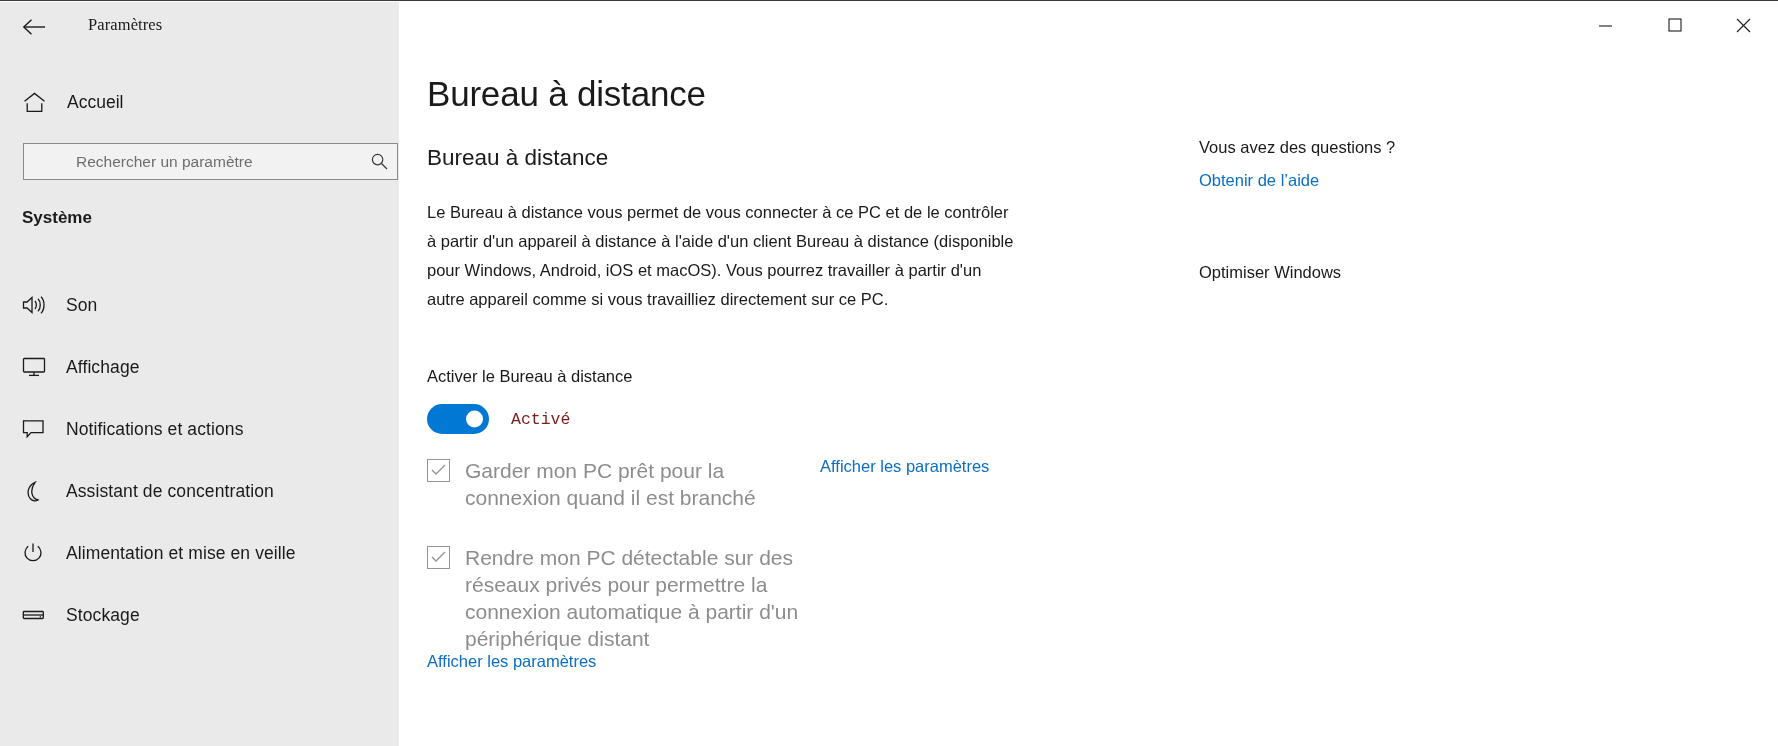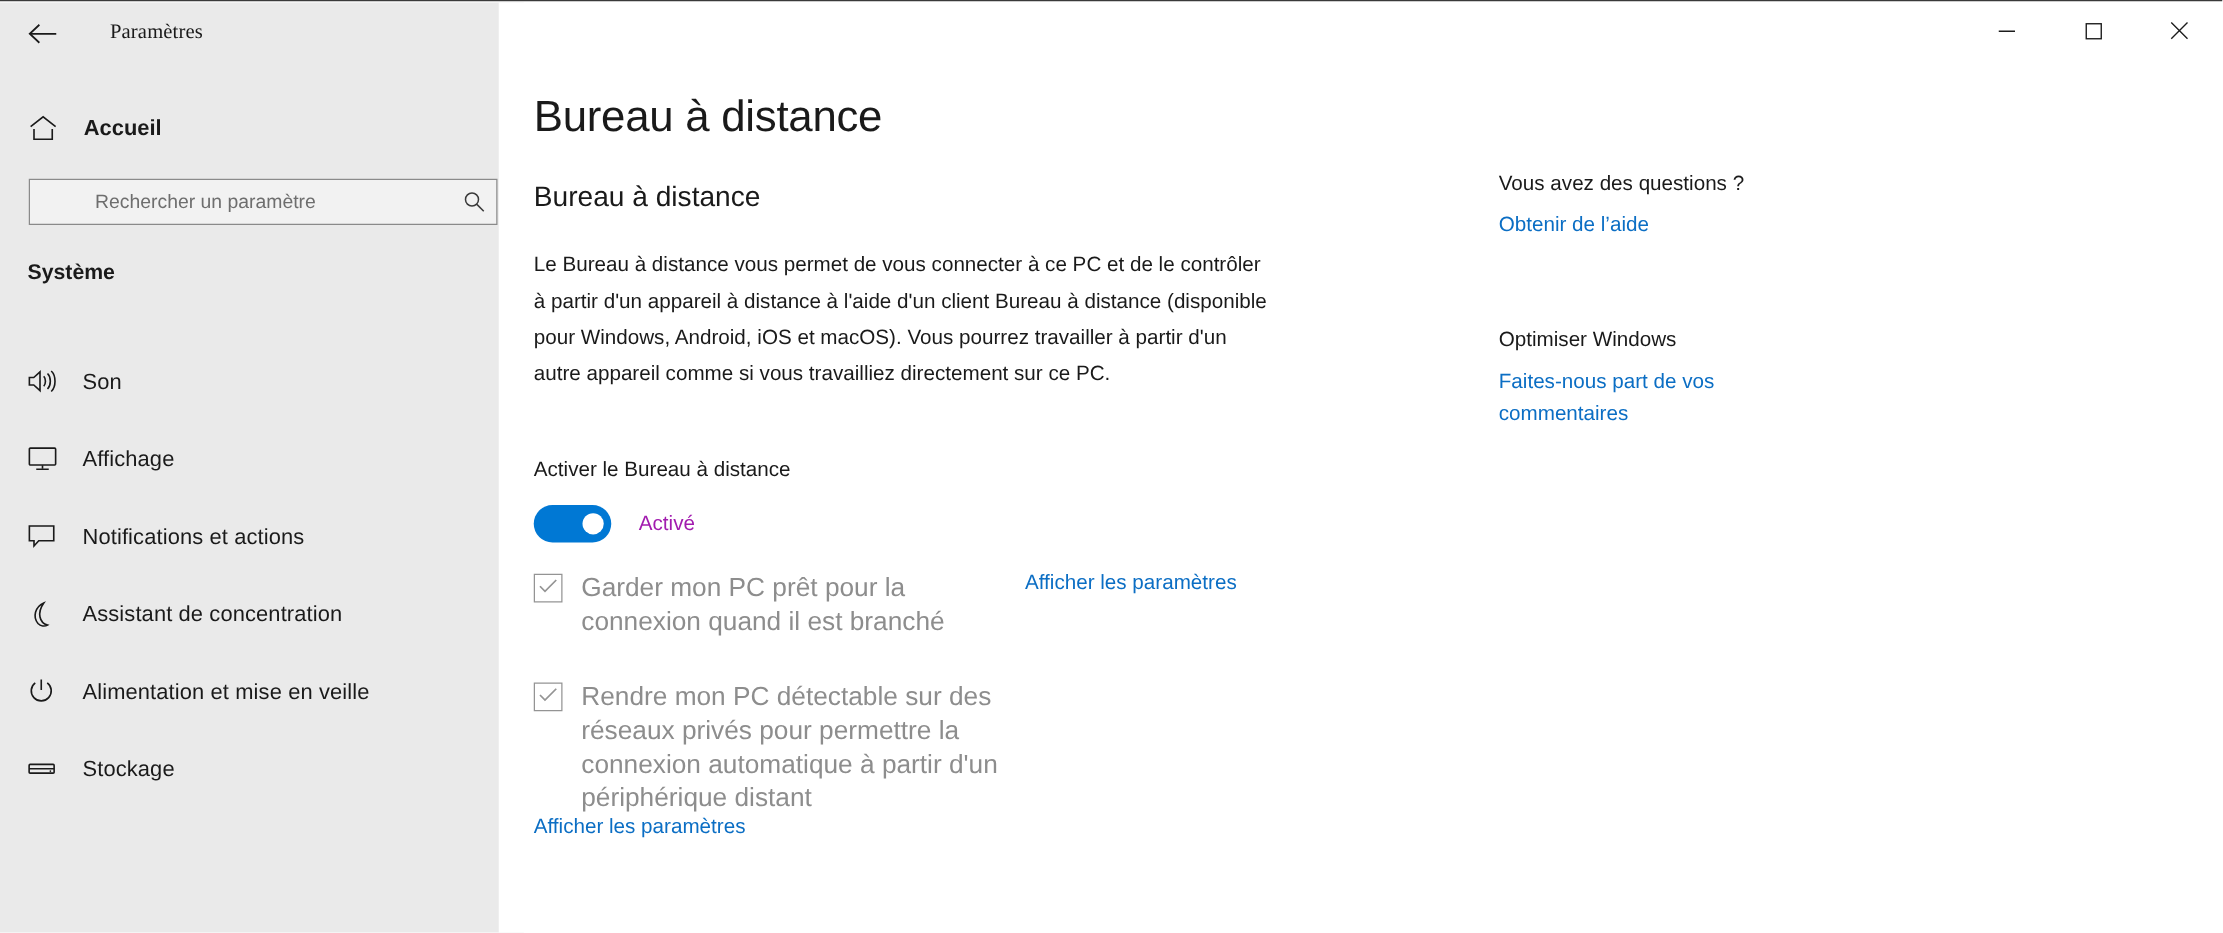--- a/index.html
+++ b/index.html
@@ -67,21 +67,20 @@
     left: 0; top: 78px;
     width: 419px; height: 44px;
     display: flex; align-items: center;
     padding-left: 23px;
   }
   .home-icon { width: 32px; display: flex; align-items: center; color: #1a1a1a; }
   .home-label {
     margin-left: 12px;
     font-size: 17.5px;
     color: #1a1a1a;
-    font-weight: bold;
   }
 
   .search-box {
     position: absolute;
     left: 23px; top: 141px;
     width: 375px; height: 37px;
     background: #f2f2f2;
     border: 1px solid #8a8a8a;
     display: flex; align-items: center; padding-left: 40px;
   }
@@ -184,21 +183,22 @@
     position: absolute;
     right: 6px; top: 50%;
     transform: translateY(-50%);
     width: 17px; height: 17px;
     border-radius: 50%;
     background: #ffffff;
   }
   .toggle-state {
     margin-left: 22px;
     font-size: 16.5px;
-    color: #a21caf;
+    color: #7f1d1d;
+    font-family: Liberation Mono, monospace;
   }
 
   .option-row {
     position: absolute;
     left: 28px;
     width: 1010px;
     display: flex;
     align-items: flex-start;
   }
   .option-row.row1 { top: 455px; }
@@ -430,18 +430,17 @@
       <span class="settings-link">Afficher les paramètres</span>
     </div>
 
     <div class="right-panel">
       <div class="rp-block1">
         <div class="rp-heading">Vous avez des questions ?</div>
         <div class="rp-link">Obtenir de l’aide</div>
       </div>
       <div class="rp-block2">
         <div class="rp-heading">Optimiser Windows</div>
-        <div class="rp-link">Faites-nous part de vos commentaires</div>
       </div>
     </div>
 
   </div>
 </div>
 
 </body></html>

